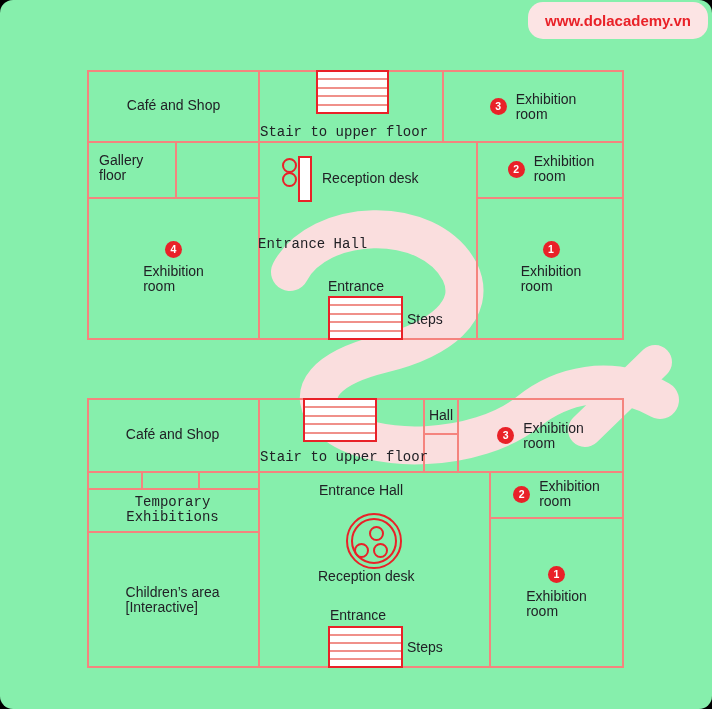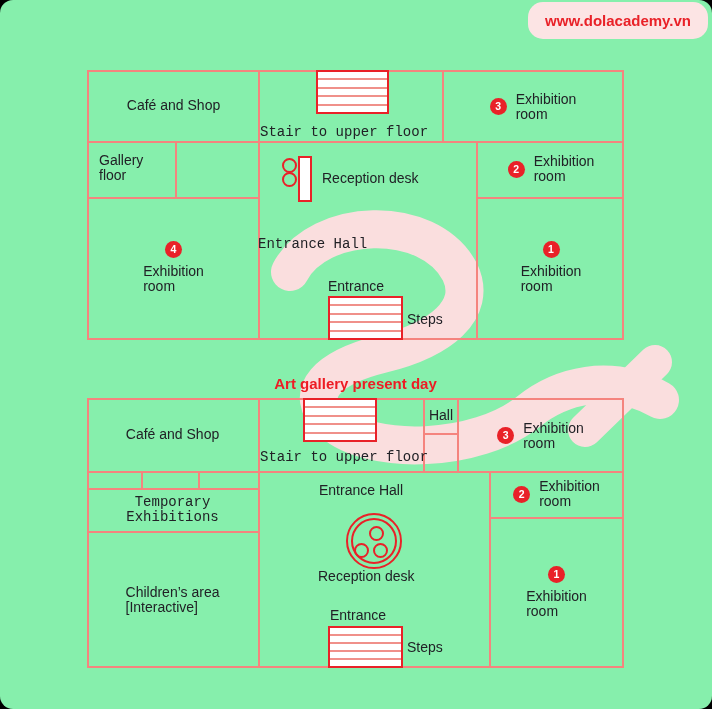--- a/index.html
+++ b/index.html
@@ -136,21 +136,20 @@
 
     <div class="cell col" style="left:391px;top:127px;width:146px;height:141px;">
       <span class="badge">1</span>
       <span class="twoline">
         <span>Exhibition</span>
         <span>room</span>
       </span>
     </div>
   </div>
 
-  <h2 class="title t2">Art gallery present day</h2>
 
   <div class="plan p2">
 
     <i class="wh" style="left:0;top:0;width:537px;"></i>
     <i class="wh" style="left:0;top:268px;width:537px;"></i>
     <i class="wv" style="left:0;top:0;height:270px;"></i>
     <i class="wv" style="left:535px;top:0;height:270px;"></i>
 
     <i class="wh" style="left:0;top:73px;width:537px;"></i>
     <i class="wv" style="left:171px;top:0;height:270px;"></i>

